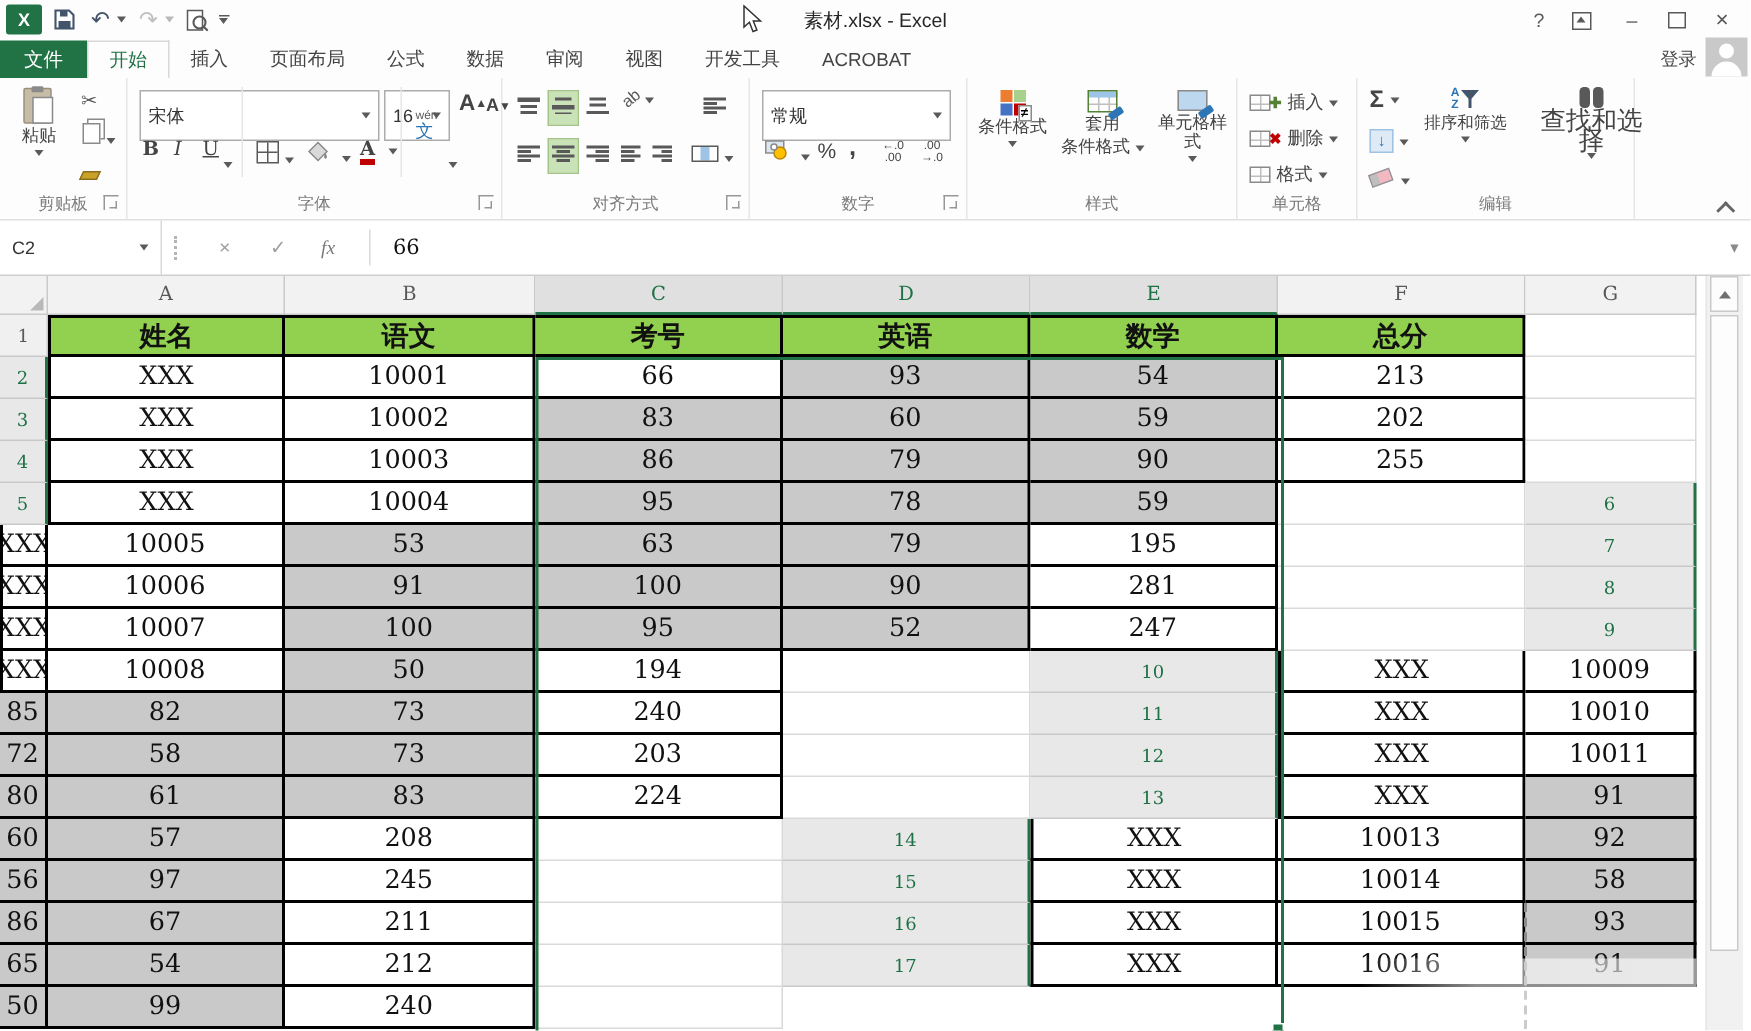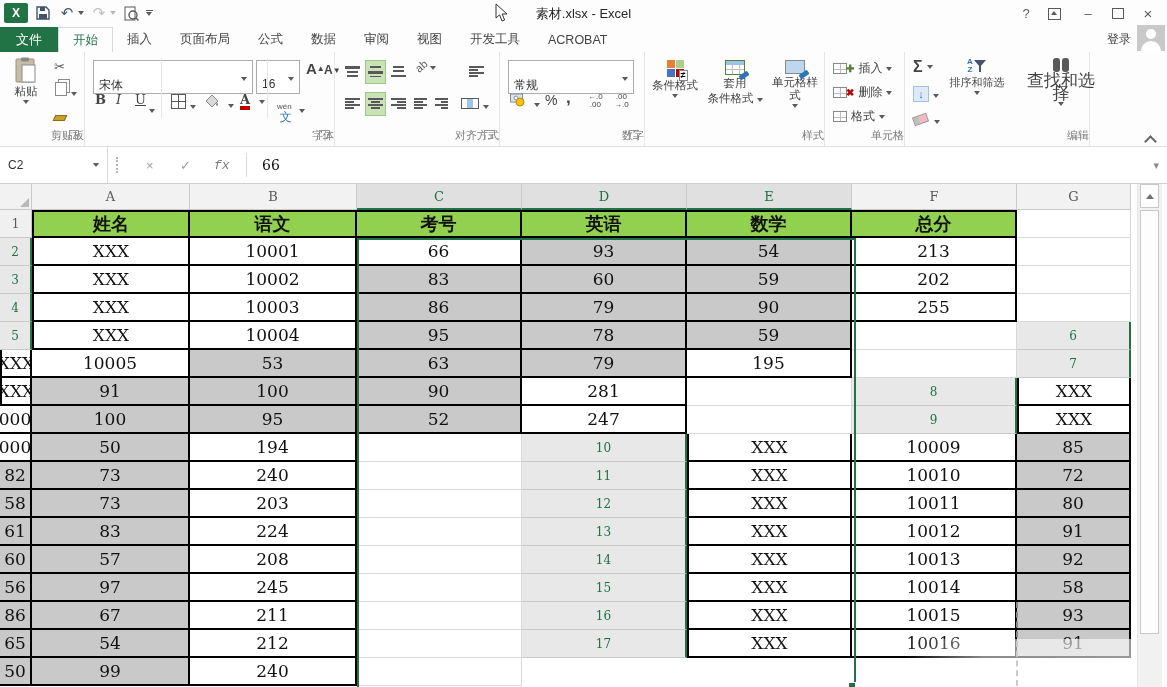--- a/index.html
+++ b/index.html
@@ -21,24 +21,24 @@
   .rtab{padding:0 14px;font-size:12.5px;color:#444;display:flex;align-items:center}
   .rtab.active{background:#FDFDFD;color:#217346;border:1px solid #D8D8D8;border-bottom:none}
   #signin{position:absolute;right:36px;top:27px;height:25px;line-height:25px;font-size:12px;color:#444}
   #avatar{position:absolute;right:2px;top:25px;width:28px;height:26px;background:#C9C9C9;overflow:hidden}
   #avatar i{position:absolute;left:9px;top:4px;width:10px;height:10px;border-radius:50%;background:#fff}
   #avatar u{position:absolute;left:4px;top:16px;width:20px;height:14px;border-radius:10px 10px 0 0;background:#fff}
   
   #ribbon{position:absolute;left:0;top:52px;width:1167px;height:94px;background:#FDFDFD;border-bottom:1px solid #D8D8D8;box-sizing:content-box}
   .rg{position:absolute;top:0;height:94px;border-right:1px solid #E6E6E6;box-sizing:border-box}
   .rg .el{position:absolute}
-  .gl{position:absolute;bottom:3px;left:0;width:100%;text-align:right;font-size:11px;color:#7A7A7A}
+  .gl{position:absolute;bottom:3px;left:0;width:100%;text-align:center;font-size:11px;color:#7A7A7A}
   .dlg{position:absolute;right:5px;bottom:6px;width:9px;height:9px;border-left:1px solid #979797;border-top:1px solid #979797}
   .dlg::after{content:"";position:absolute;right:1px;bottom:1px;width:4px;height:4px;border-right:1px solid #979797;border-bottom:1px solid #979797}
-  .combo{height:22px;border:1px solid #ACACAC;background:#fff;display:flex;align-items:flex-start;padding:16px 5px;font-size:12px;color:#333;box-sizing:border-box}
+  .combo{height:22px;border:1px solid #ACACAC;background:#fff;display:flex;align-items:center;padding:16px 5px;font-size:12px;color:#333;box-sizing:border-box}
   .combo .car{margin-left:auto}
   .sm{font-size:13px;color:#444;display:flex;align-items:center;justify-content:center}
   .bigbtn{display:flex;flex-direction:column;align-items:center;gap:2px;color:#444;font-size:11.5px;text-align:center;line-height:13px}
   .on{background:#C9E2B8;outline:1px solid #A3C585}
   .vr{width:1px;background:#E6E6E6;top:6px;height:60px}
   
   .bars{display:inline-block;width:15px;height:11px;background-repeat:no-repeat;
         background-image:linear-gradient(#595959,#595959),linear-gradient(#595959,#595959),linear-gradient(#595959,#595959),linear-gradient(#595959,#595959);
         background-size:15px 2px,9px 2px,15px 2px,9px 2px}
   .b-left{background-position:0 0,0 3px,0 6px,0 9px}
@@ -78,21 +78,21 @@
   .binoc{display:inline-flex;gap:2px}
   .binoc i{width:7px;height:14px;background:#595959;border-radius:3px}
   .micro{font-size:8px;line-height:8px;color:#444;text-align:center;white-space:pre}
   .chev{display:inline-block;width:7px;height:7px;border-left:2px solid #666;border-top:2px solid #666;transform:rotate(45deg)}
   
   #fbar{position:absolute;left:0;top:146px;width:1167px;height:38px;background:#FFF;border-top:1px solid #E0E0E0;border-bottom:1px solid #CFCFCF;box-sizing:border-box}
   #fbar .el{position:absolute;top:50%;transform:translateY(-50%)}
   #namebox{left:0;width:108px;height:100%;border-right:1px solid #DADADA;display:flex;align-items:center;padding:0 8px;box-sizing:border-box;font-size:12px;color:#333}
   #namebox .car{margin-left:auto}
   .fbtn{font-size:13px;color:#9E9E9E}
-  #fxbtn{font-family:Liberation Mono, monospace;font-style:italic;color:#7A7A7A}
+  #fxbtn{font-family:Liberation Serif, serif;font-style:italic;color:#7A7A7A}
   
   #gridwrap{position:absolute;left:0;top:184px;width:1131px;height:503px;background:#fff}
   #grid{display:grid;width:1131px}
   #grid>div{box-sizing:border-box;display:flex;align-items:center;justify-content:center;overflow:hidden}
   .ch{font-family:"DejaVu Serif","Liberation Serif",serif;font-size:13px;color:#595959;background:#F2F2F2;border-right:1px solid #C9C9C9;border-bottom:1px solid #C9C9C9}
   .ch-sel{background:#E0E0E0;color:#1E7145;border-bottom:2px solid #217346}
   .rh{font-family:"DejaVu Serif",serif;font-size:12px;color:#595959;background:#F0F0F0;border-right:1px solid #C9C9C9;border-bottom:1px solid #C9C9C9}
   .rh-sel{color:#1E7145;background:#E8E8E8;border-right:2px solid #217346}
   .corner{position:relative}
   .corner::after{content:"";position:absolute;right:2px;bottom:2px;border-left:9px solid transparent;border-bottom:9px solid #B9B9B9}
@@ -241,21 +241,21 @@
           <path d="M7 1 L13 7 L7 13 L1 7 Z" fill="#D9D9D9" stroke="#8A8A8A"></path>
           <path d="M12 8 q2 3 0 4 q-2 -1 0 -4" fill="#8A8A8A"></path>
         </svg>
       <span class="car" style="margin-left:3px"></span>
     </div>
     <div class="el" style="left:155px;top:40px;font-size:13px;font-weight:bold;color:#444;font-family:'DejaVu Serif',serif">
       <span style="display:inline-block;border-bottom:4px solid #C00000;line-height:13px">A</span>
       <span class="car" style="margin-left:4px"></span>
     </div>
     <div class="el vr" style="left:182px"></div>
-    <div class="el" style="left:192px;top:51px;text-align:right;color:#2E75B6">
+    <div class="el" style="left:192px;top:21px;text-align:left;color:#2E75B6">
       <div style="font-size:8px;line-height:8px;color:#595959">wén</div>
       <div style="font-size:12px;line-height:12px">文</div>
     </div>
     <div class="el" style="left:214px;top:47px"><span class="car"></span></div>
     <div class="gl">字体</div>
     <div class="dlg"></div>
   </div>
 
   <div class="rg" style="left:335px;width:165px">
     <div class="el" style="left:8px;top:9px;padding:2px"><span class="bars b-top"></span></div>
@@ -446,20 +446,21 @@
       <div class="rh rh-sel">6</div>
       <div class="cell first-col">XXX</div>
       <div class="cell">10005</div>
       <div class="cell gray">53</div>
       <div class="cell gray">63</div>
       <div class="cell gray">79</div>
       <div class="cell">195</div>
       <div class="gcell"></div>
       <div class="rh rh-sel">7</div>
       <div class="cell first-col">XXX</div>
+      <div class="cell">10006</div>
       <div class="cell gray">91</div>
       <div class="cell gray">100</div>
       <div class="cell gray">90</div>
       <div class="cell">281</div>
       <div class="gcell"></div>
       <div class="rh rh-sel">8</div>
       <div class="cell first-col">XXX</div>
       <div class="cell">10007</div>
       <div class="cell gray">100</div>
       <div class="cell gray">95</div>
@@ -491,21 +492,20 @@
       <div class="rh rh-sel">12</div>
       <div class="cell first-col">XXX</div>
       <div class="cell">10011</div>
       <div class="cell gray">80</div>
       <div class="cell gray">61</div>
       <div class="cell gray">83</div>
       <div class="cell">224</div>
       <div class="gcell"></div>
       <div class="rh rh-sel">13</div>
       <div class="cell first-col">XXX</div>
-      <div class="cell">10012</div>
       <div class="cell gray">91</div>
       <div class="cell gray">60</div>
       <div class="cell gray">57</div>
       <div class="cell">208</div>
       <div class="gcell"></div>
       <div class="rh rh-sel">14</div>
       <div class="cell first-col">XXX</div>
       <div class="cell">10013</div>
       <div class="cell gray">92</div>
       <div class="cell gray">56</div>

